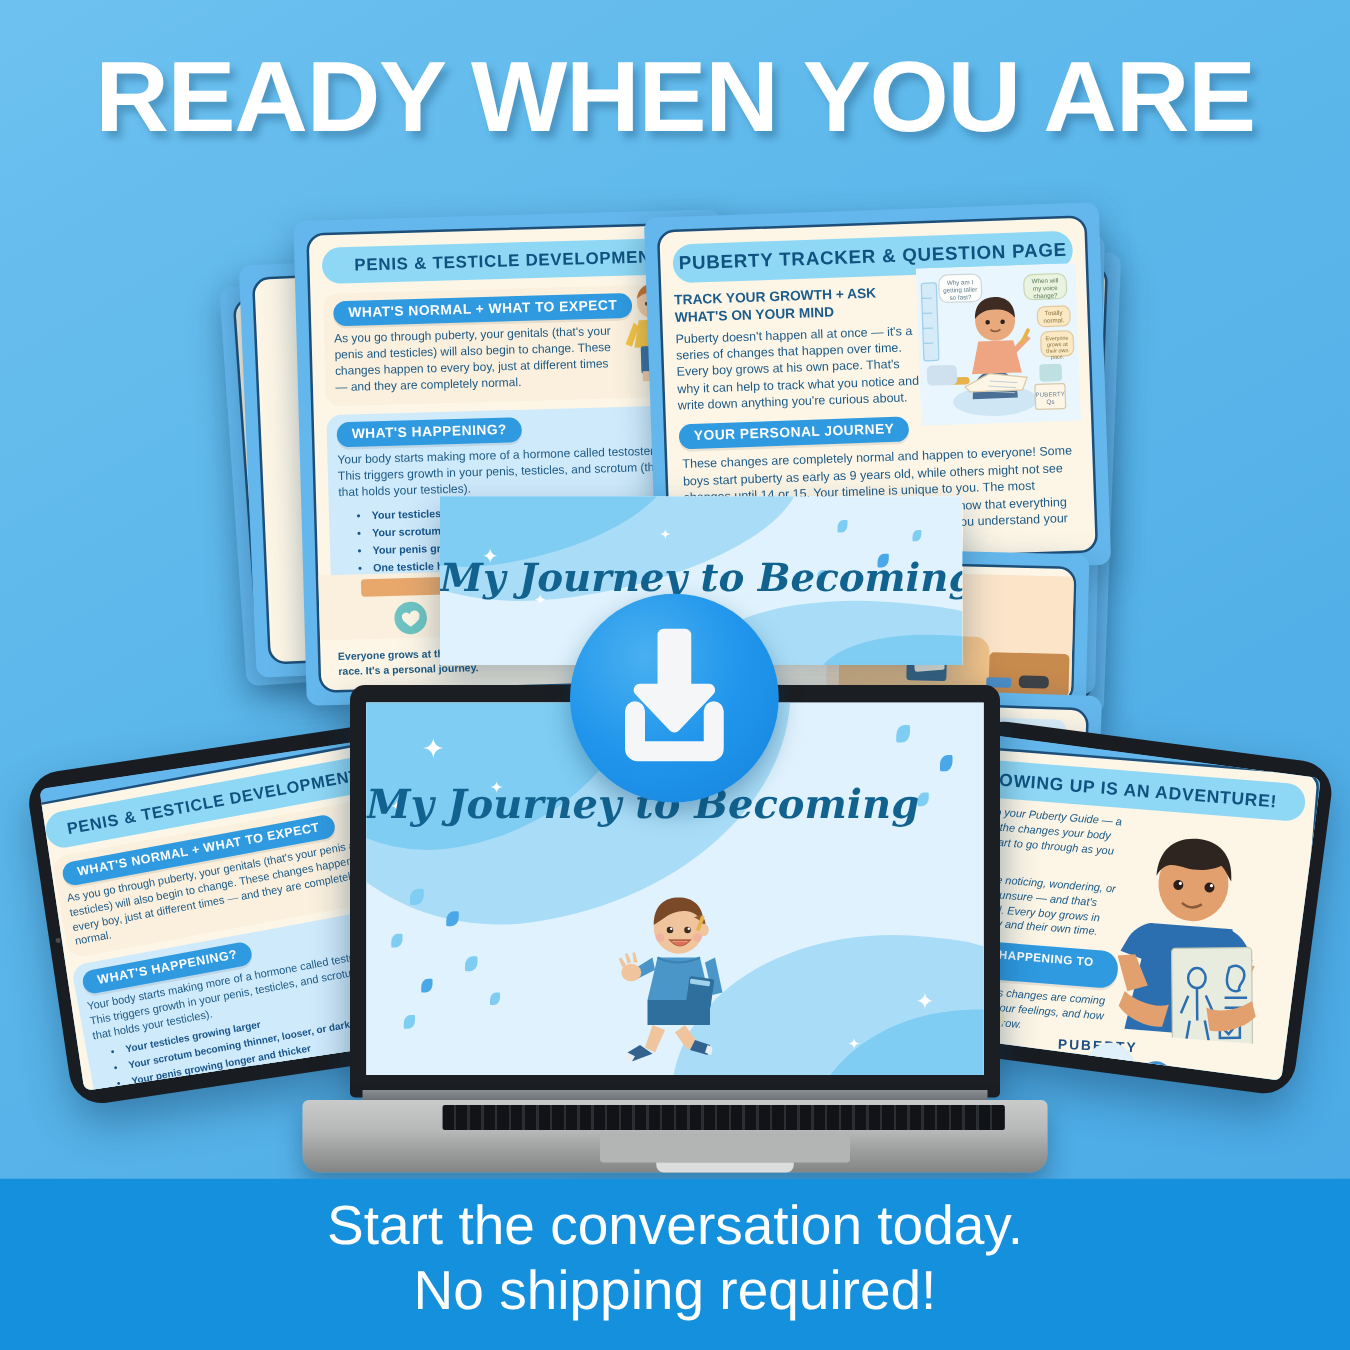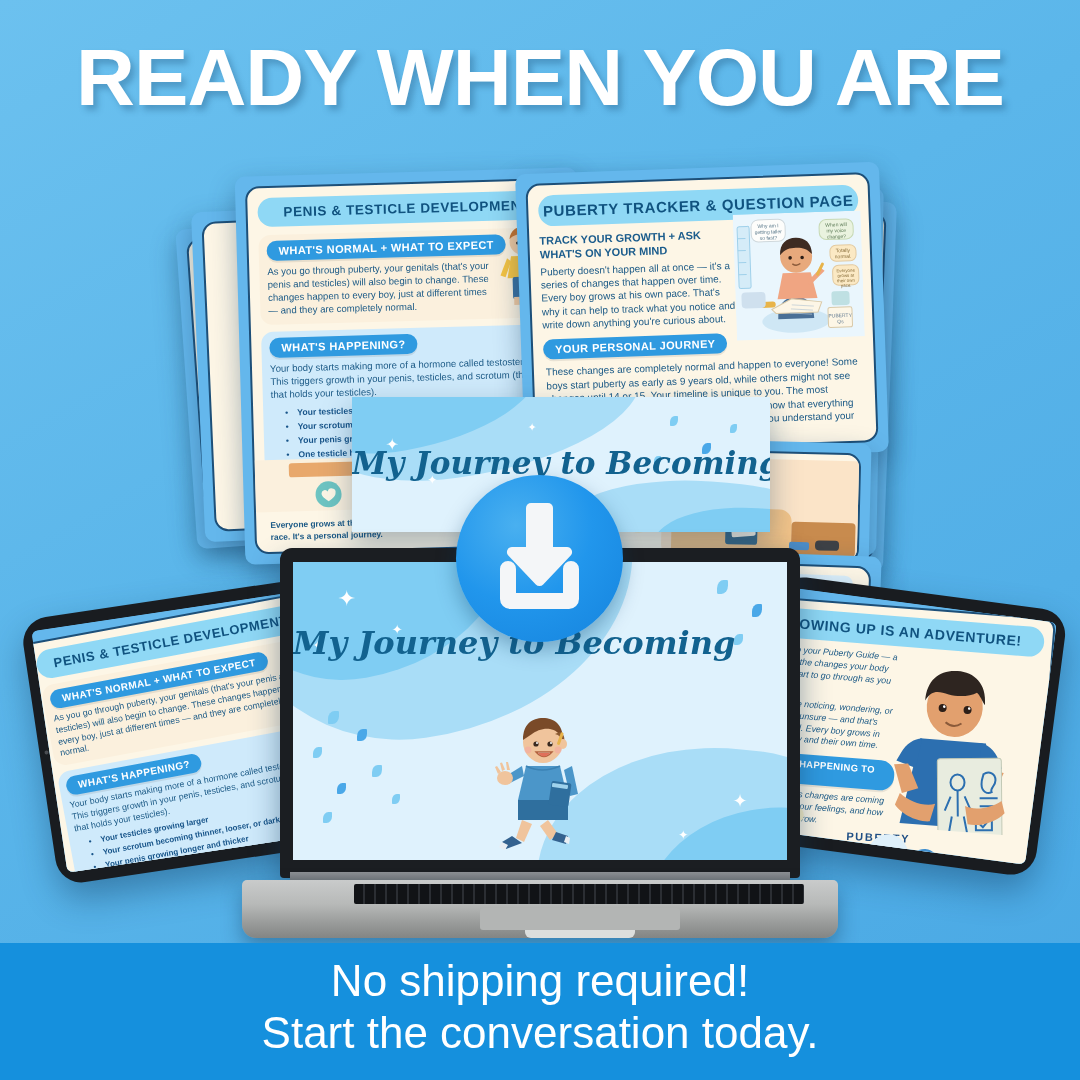--- a/index.html
+++ b/index.html
@@ -537,17 +537,17 @@
     <svg width="167" height="167" viewBox="0 0 167 167">
       <g fill="#f4f6f8">
         <rect x="70" y="28" width="27" height="54" rx="5"></rect>
         <path d="M56 72h55a5 5 0 013.7 8.4l-27.5 29a5 5 0 01-7.4 0l-27.5-29A5 5 0 0156 72z"></path>
         <path d="M44 94a8 8 0 0116 0v24h47V94a8 8 0 0116 0v30a10 10 0 01-10 10H54a10 10 0 01-10-10z"></path>
       </g>
     </svg>
   </div>
 
   <div class="banner">
+    <div>Start the conversation today.</div>
     <div>No shipping required!</div>
-    <div>Start the conversation today.</div>
   </div>
 
 </div>
 
 </body></html>

